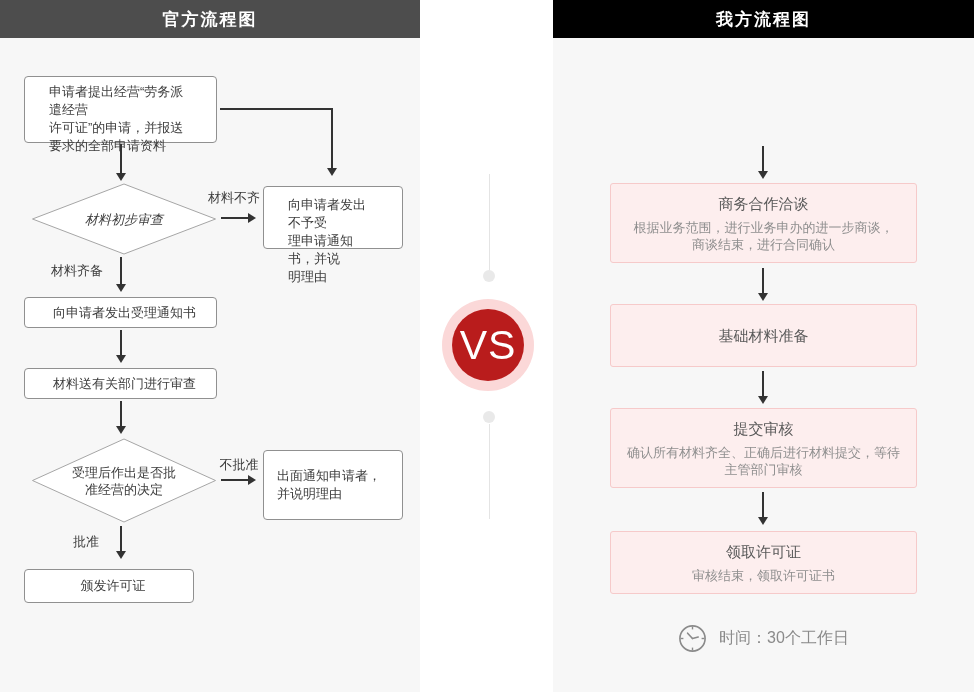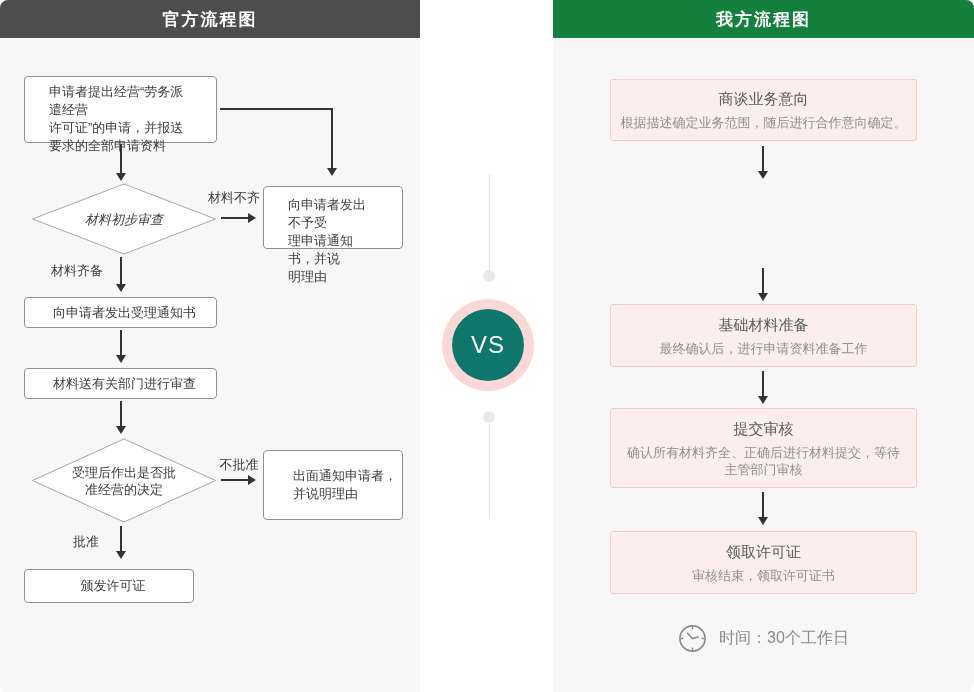--- a/index.html
+++ b/index.html
@@ -1,36 +1,36 @@
 <!DOCTYPE html>
 <html><head>
 <meta charset="utf-8">
 <style>
   * { margin:0; padding:0; box-sizing:border-box; }
   body { background:#ffffff; font-family:"Liberation Sans", sans-serif; }
-  .stage { position:relative; width:974px; height:692px; background:#ffffff; overflow:hidden;border-radius:8px; }
+  .stage { position:relative; width:974px; height:692px; background:#ffffff; overflow:hidden; }
 
   
   .panel { position:absolute; top:0; height:692px; background:#f7f7f7; }
   .panel-left  { left:0;   width:420px; }
   .panel-right { left:553px; width:421px; }
   .mid-strip   { position:absolute; left:420px; top:0; width:133px; height:692px; background:#ffffff; }
 
   .hdr { position:absolute; left:0; top:0; width:100%; height:38px;
          display:flex; align-items:center; justify-content:center;
          color:#ffffff; font-size:17px; font-weight:bold; letter-spacing:2px; }
   .hdr-left  { background:#4d4d4d; }
-  .hdr-right { background:#15803d;text-align:right; }
+  .hdr-right { background:#000000;text-align:right; }
 
   
   .lbox { position:absolute; background:#ffffff; border:1px solid #909090; border-radius:4px;
           color:#3d3d3d; font-size:13px; line-height:18px; }
   .lbox-multiline { padding:6px 24px; white-space:pre-line; }
   .lbox-center { display:flex; align-items:center; justify-content:center; text-align:center;padding-left:8px; }
-  .lbox-leftpad { display:flex; flex-direction:column; justify-content:center; padding-left:29px; white-space:pre-line; }
+  .lbox-leftpad { display:flex; flex-direction:column; justify-content:center; padding-left:13px; white-space:pre-line; }
 
   .diamond { position:absolute; }
   .diamond .dtext { position:absolute; left:0; top:0; width:100%; height:100%;
           display:flex; align-items:center; justify-content:center; text-align:center;
           color:#3d3d3d; font-size:13px; line-height:17px; white-space:pre-line; }
 
   .vline { position:absolute; width:2px; background:#333333; }
   .hline { position:absolute; height:2px; background:#333333; }
   .ah-down  { position:absolute; width:0; height:0; border-left:5px solid transparent;
               border-right:5px solid transparent; border-top:8px solid #333333; }
@@ -38,22 +38,22 @@
               border-bottom:5px solid transparent; border-left:8px solid #333333; }
 
   .edge-label { position:absolute; color:#3d3d3d; font-size:13px; text-align:center; }
 
   
   .cline { position:absolute; width:1px; background:#e4e4e4; }
   .cdot  { position:absolute; width:12px; height:12px; border-radius:50%; background:#e9e9e9; }
   .vs-ring { position:absolute; left:442px; top:299px; width:92px; height:92px;
              border-radius:50%; background:#fbd8d8; }
   .vs-core { position:absolute; left:10px; top:10px; width:72px; height:72px; border-radius:50%;
-             background:#0f766e; display:flex; align-items:center; justify-content:center;
-             color:#ffffff; font-size:24px; letter-spacing:1px; }
+             background:#b91c1c; display:flex; align-items:center; justify-content:center;
+             color:#ffffff; font-size:41px; letter-spacing:1px; }
 
   
   .step { position:absolute; left:57px; width:307px; background:#fdeeee; border:1px solid #f6caca;
           border-radius:3px; display:flex; flex-direction:column; align-items:center;
           justify-content:center; gap:5px; text-align:center; }
   .step-title { color:#595959; font-size:15px; line-height:20px; }
   .step-desc  { color:#8f8f8f; font-size:13px; line-height:17px; white-space:pre-line; }
 
   .rline { position:absolute; left:209px; width:2px; background:#333333; }
   .rah   { position:absolute; left:205px; width:0; height:0; border-left:5px solid transparent;
@@ -145,33 +145,33 @@
     </div>
   </div>
   <div class="cdot" style="left:483px; top:411px;"></div>
   <div class="cline" style="left:489px; top:424px; height:95px;"></div>
 
   <div class="panel panel-right">
     <div class="hdr hdr-right">
       <span>我方流程图</span>
     </div>
 
-    <div class="step" style="top:79px; height:62px;">
-      <div class="step-title">商谈业务意向</div>
-      <div class="step-desc">根据描述确定业务范围，随后进行合作意向确定。</div>
-    </div>
     <div class="rline" style="top:146px; height:26px;"></div>
     <div class="rah" style="top:171px;"></div>
 
+    <div class="step" style="top:183px; height:80px;">
+      <div class="step-title">商务合作洽谈</div>
+      <div class="step-desc">根据业务范围，进行业务申办的进一步商谈，
+商谈结束，进行合同确认</div>
+    </div>
     <div class="rline" style="top:268px; height:26px;"></div>
     <div class="rah" style="top:293px;"></div>
 
     <div class="step" style="top:304px; height:63px;">
       <div class="step-title">基础材料准备</div>
-      <div class="step-desc">最终确认后，进行申请资料准备工作</div>
     </div>
     <div class="rline" style="top:371px; height:26px;"></div>
     <div class="rah" style="top:396px;"></div>
 
     <div class="step" style="top:408px; height:80px;">
       <div class="step-title">提交审核</div>
       <div class="step-desc">确认所有材料齐全、正确后进行材料提交，等待
 主管部门审核</div>
     </div>
     <div class="rline" style="top:492px; height:26px;"></div>

